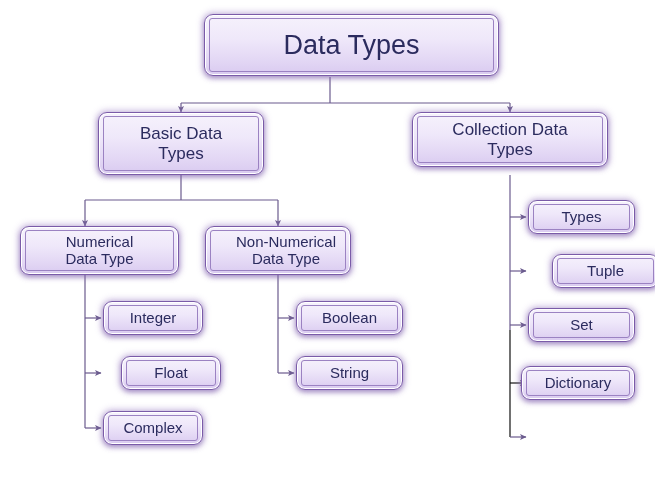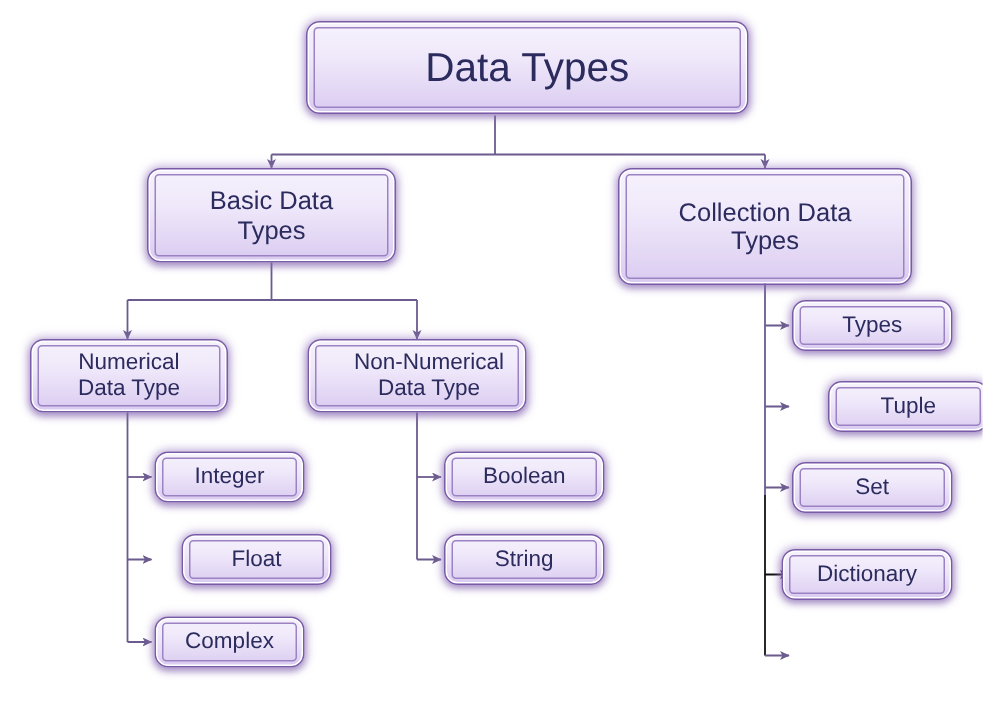--- a/index.html
+++ b/index.html
@@ -124,26 +124,26 @@
 
   <div class="node root" style="left:204px; top:14px; width:295px; height:62px;">
     <span class="label">Data Types</span>
   </div>
 
   <div class="node level2" style="left:98px; top:112px; width:166px; height:63px;">
     <span class="label">Basic Data
 Types</span>
   </div>
 
-  <div class="node level2" style="left:412px; top:112px; width:196px; height:78px;">
+  <div class="node level2" style="left:412px; top:112px; width:196px; height:55px;">
     <span class="label">Collection Data
 Types</span>
   </div>
 
-  <div class="node level3" style="left:20px; top:226px; width:132px; height:49px;">
+  <div class="node level3" style="left:20px; top:226px; width:159px; height:49px;">
     <span class="label">Numerical
 Data Type</span>
   </div>
 
   <div class="node level3" style="left:205px; top:226px; width:146px; height:49px;padding-left:16px;">
     <span class="label">Non-Numerical
 Data Type</span>
   </div>
 
   <div class="node leaf" style="left:103px; top:301px; width:100px; height:34px;">

